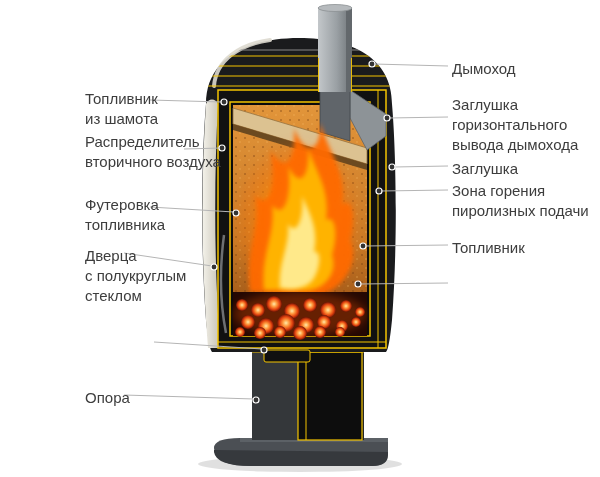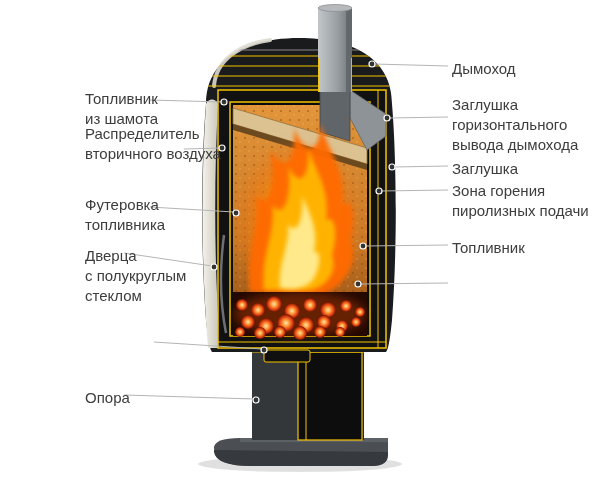--- a/index.html
+++ b/index.html
@@ -215,21 +215,21 @@
       <circle cx="387" cy="118" r="3"></circle>
       <circle cx="392" cy="167" r="3"></circle>
       <circle cx="379" cy="191" r="3"></circle>
       <circle cx="363" cy="246" r="3"></circle>
       <circle cx="358" cy="284" r="3"></circle>
     </g>
   </svg>
 
   <div class="label" style="left:85px; top:89px">Топливник
 из шамота</div>
-  <div class="label" style="left:85px; top:124px">Распределитель
+  <div class="label" style="left:85px; top:132px">Распределитель
 вторичного воздуха</div>
   <div class="label" style="left:85px; top:246px">Дверца
 с полукруглым
 стеклом</div>
   <div class="label" style="left:85px; top:195px">Футеровка
 топливника</div>
   <div class="label" style="left:85px; top:388px">Опора</div>
 
   <div class="label right" style="top:59px">Дымоход</div>
   <div class="label right" style="top:95px">Заглушка

